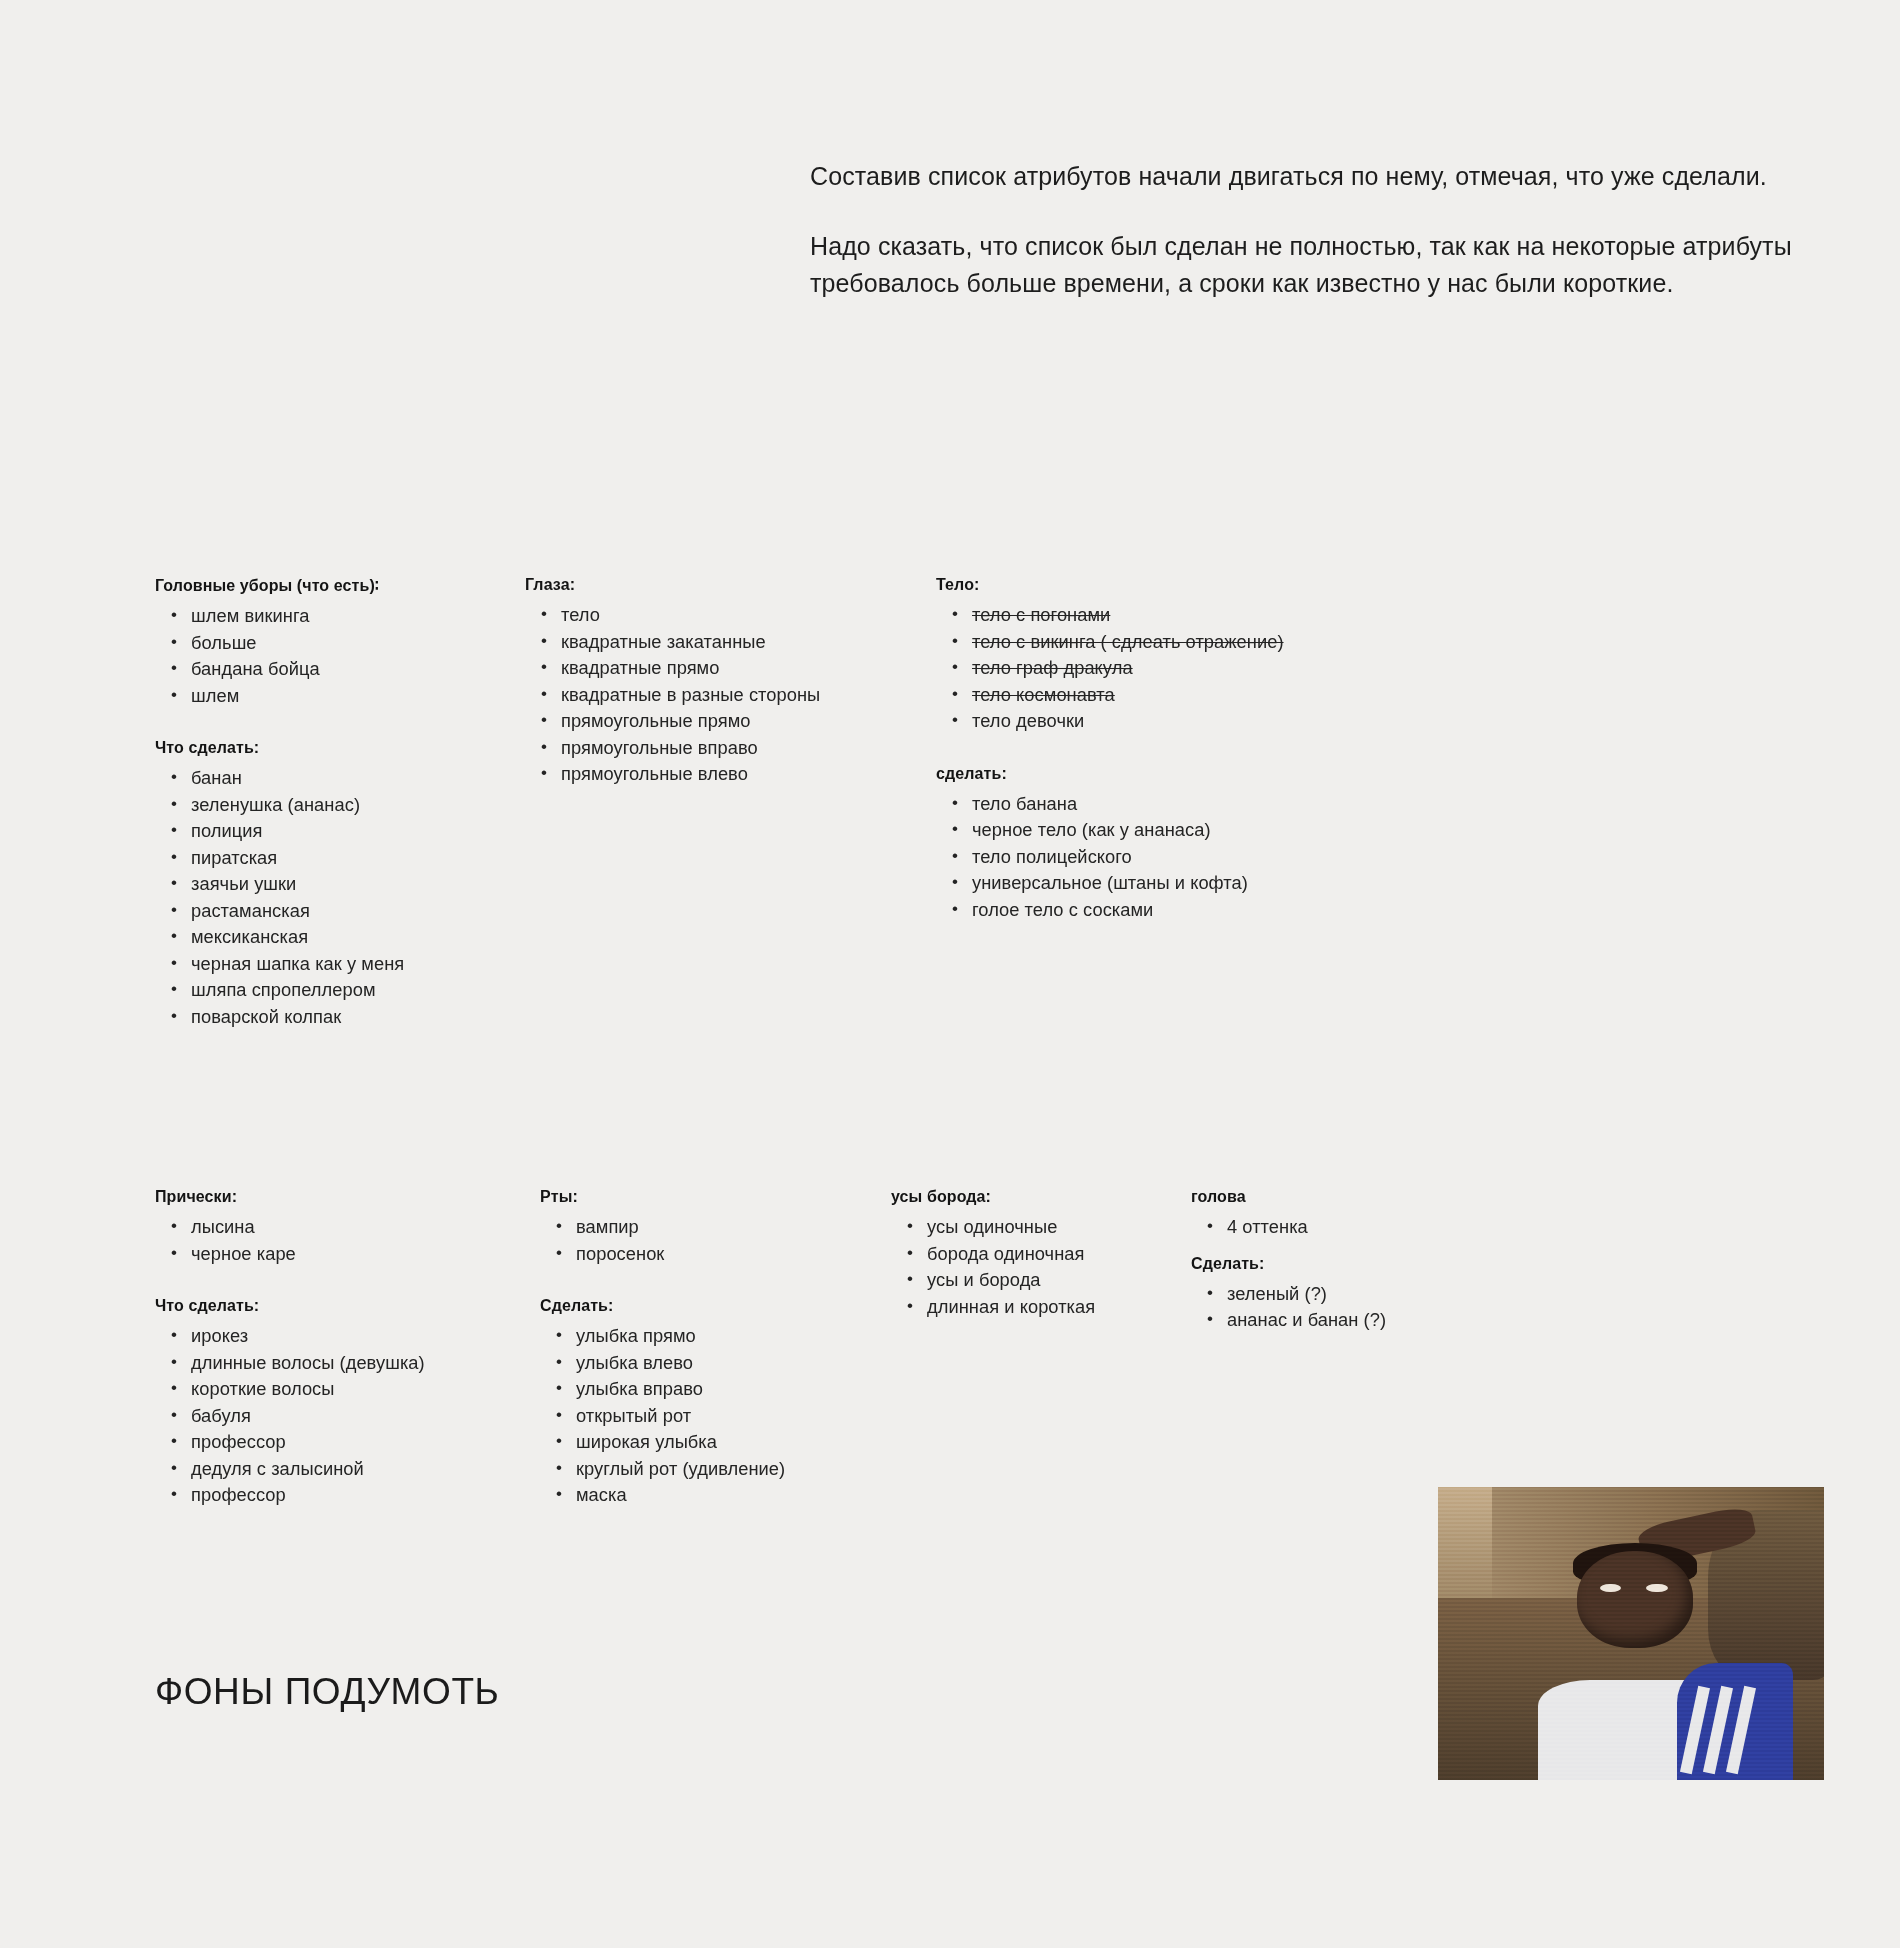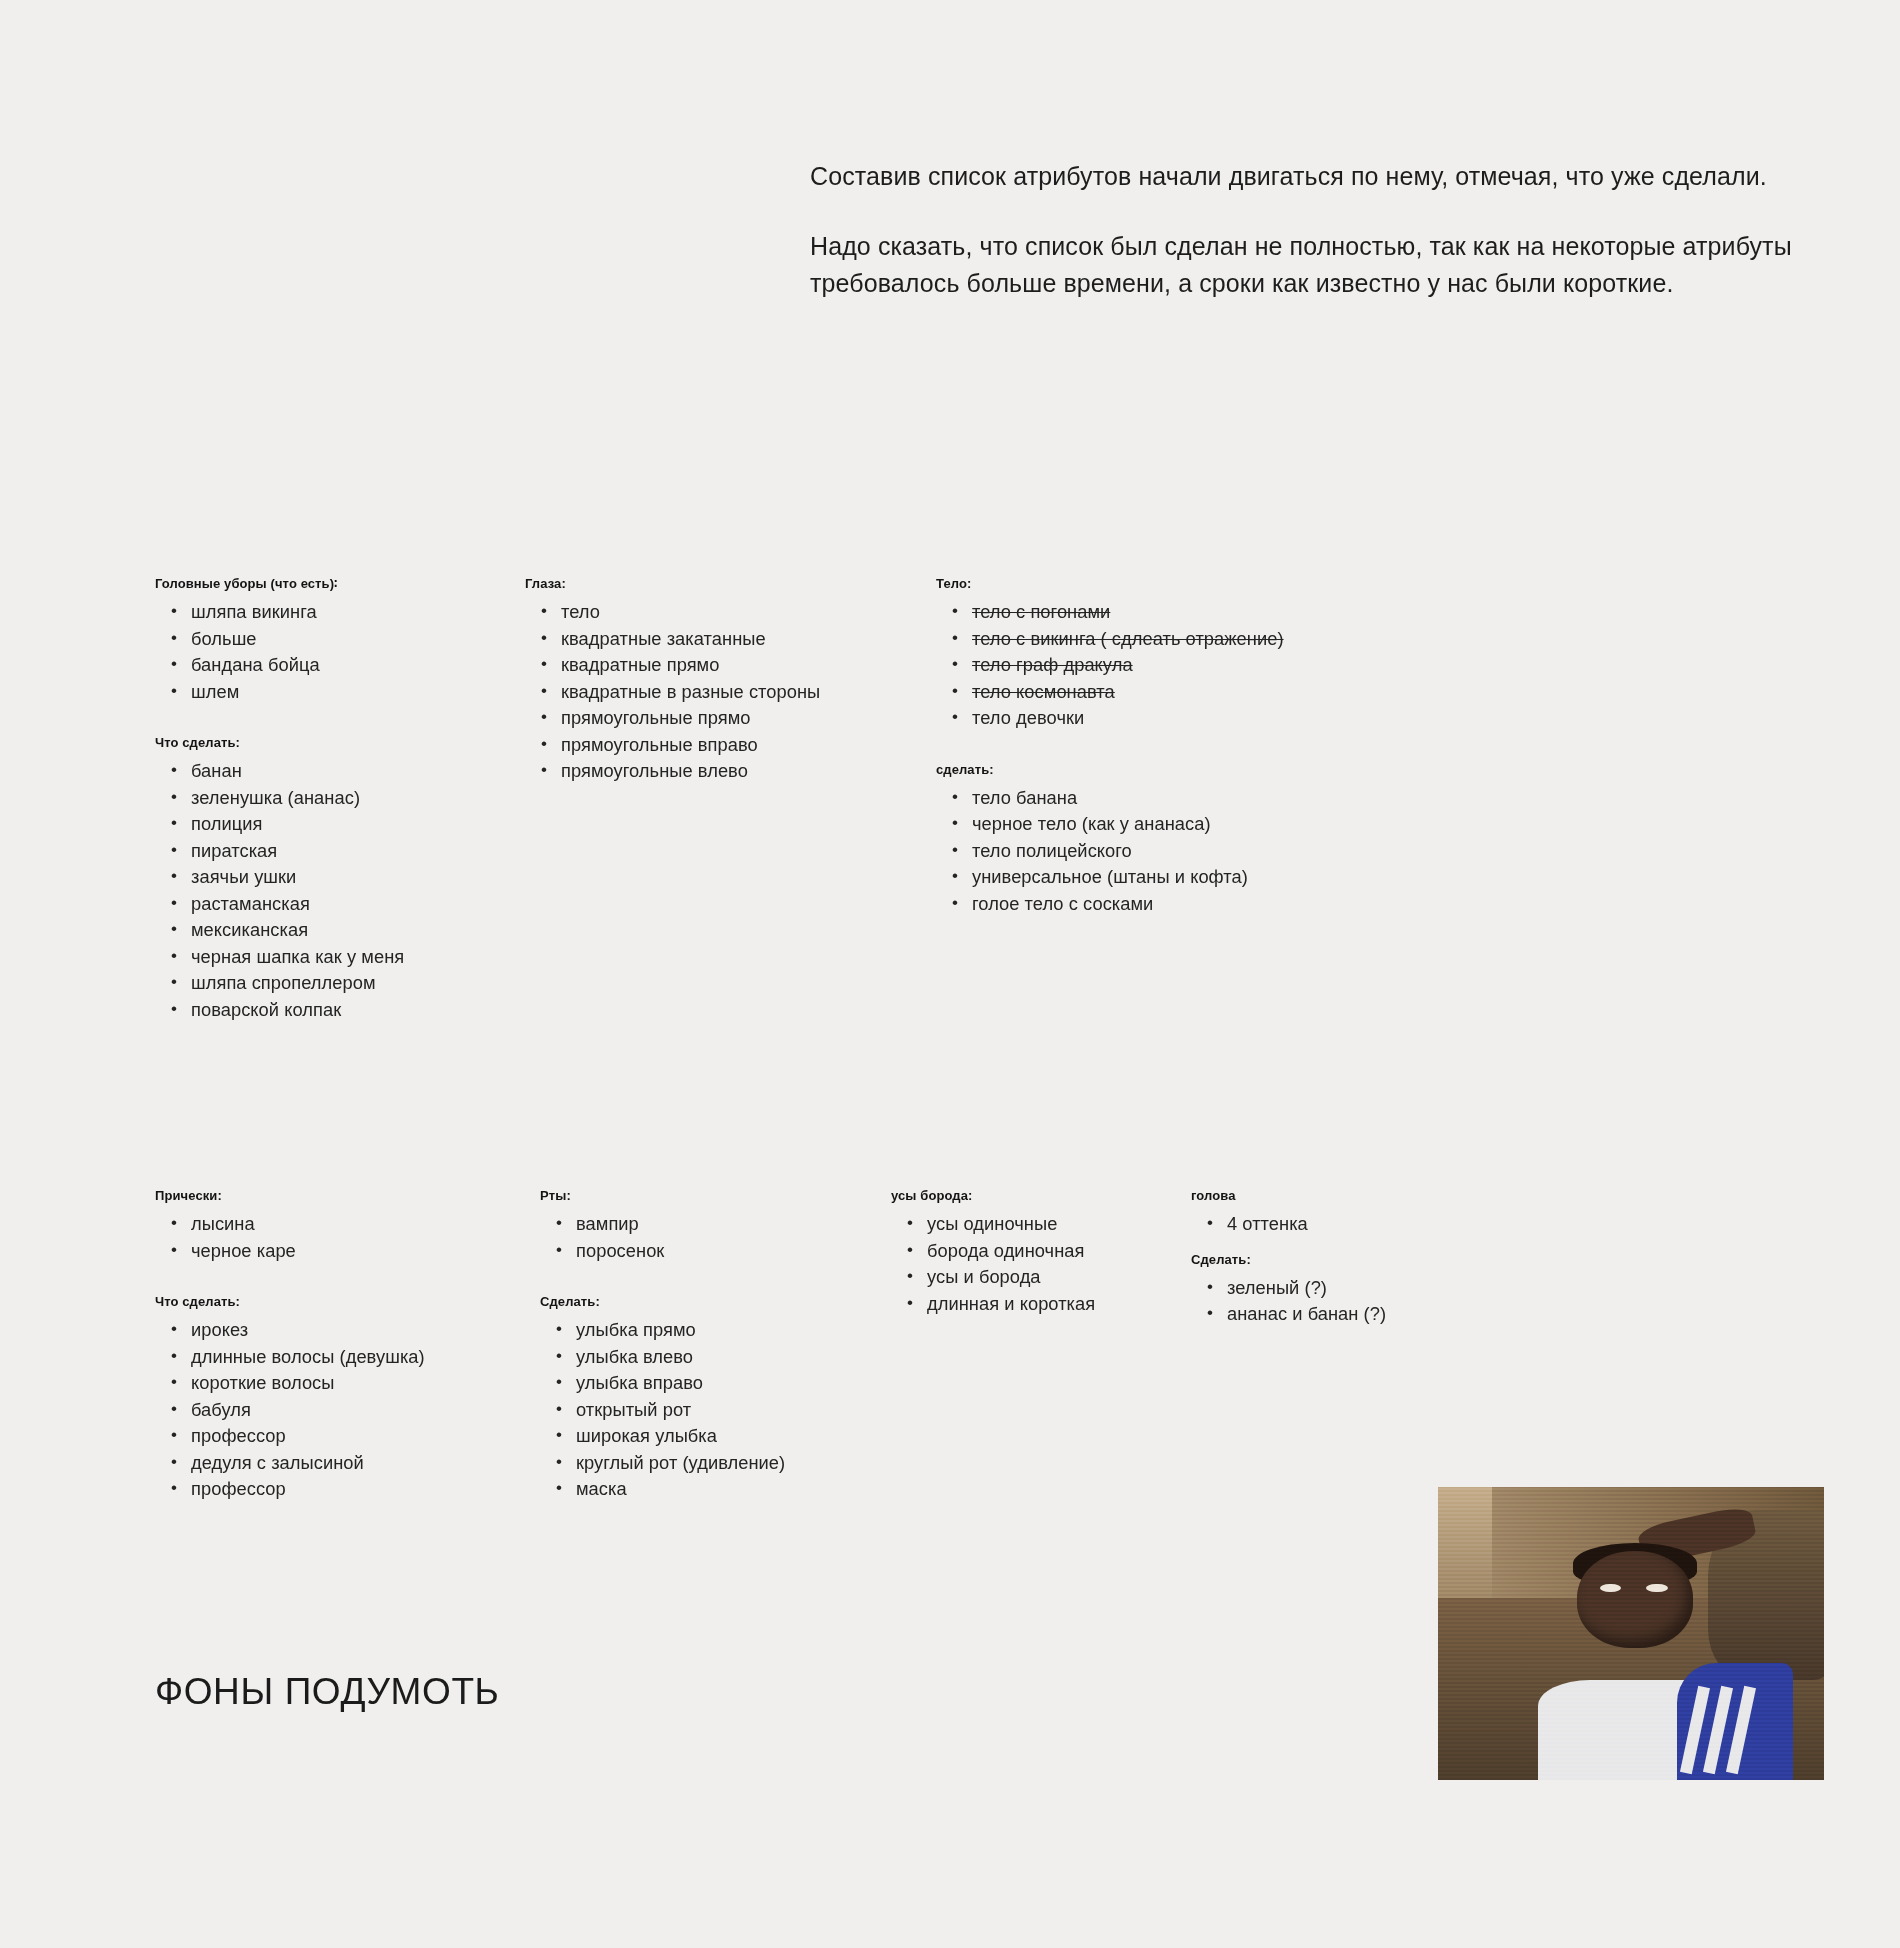--- a/index.html
+++ b/index.html
@@ -30,21 +30,21 @@
     color: #1d1d1d;
     letter-spacing: 0.1px;
   }
   .intro p:last-child { margin-bottom: 0; }
 
   
   .block {
     position: absolute;
   }
   .grp-title {
-    font-size: 13px;
+    font-size: 16px;
     font-weight: bold;
     color: #141414;
     margin: 0 0 8px 0;
     letter-spacing: 0.1px;
   }
   ul.items {
     list-style: none;
     margin: 0 0 0 0;
     padding: 0;
   }
@@ -189,21 +189,21 @@
 <body>
 
 <div class="intro">
   <p>Составив список атрибутов начали двигаться по нему, отмечая, что уже сделали.</p>
   <p>Надо сказать, что список был сделан  не полностью, так как на некоторые атрибуты требовалось больше времени, а сроки как известно у нас были короткие.</p>
 </div>
 
 <div class="block" style="left:155px; top:576px; width:376px;">
   <div class="grp-title">Головные уборы (что есть)∶</div>
   <ul class="items">
-    <li>шляпа викинга</li>
+    <li>шлем викинга</li>
     <li>больше</li>
     <li>бандана бойца</li>
     <li>шлем</li>
   </ul>
   <div class="gap"></div>
   <div class="grp-title">Что сделать:</div>
   <ul class="items">
     <li>банан</li>
     <li>зеленушка (ананас)</li>
     <li>полиция</li>

